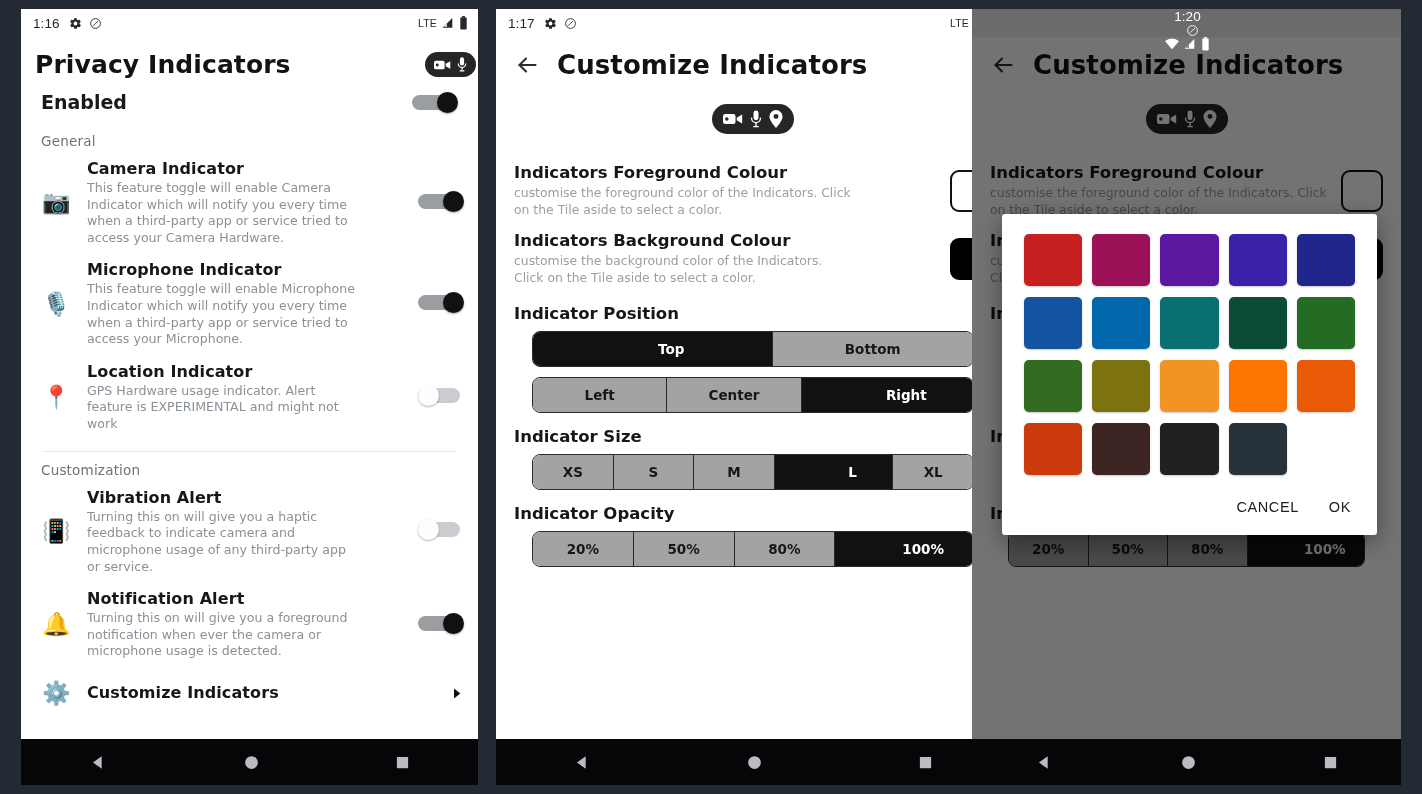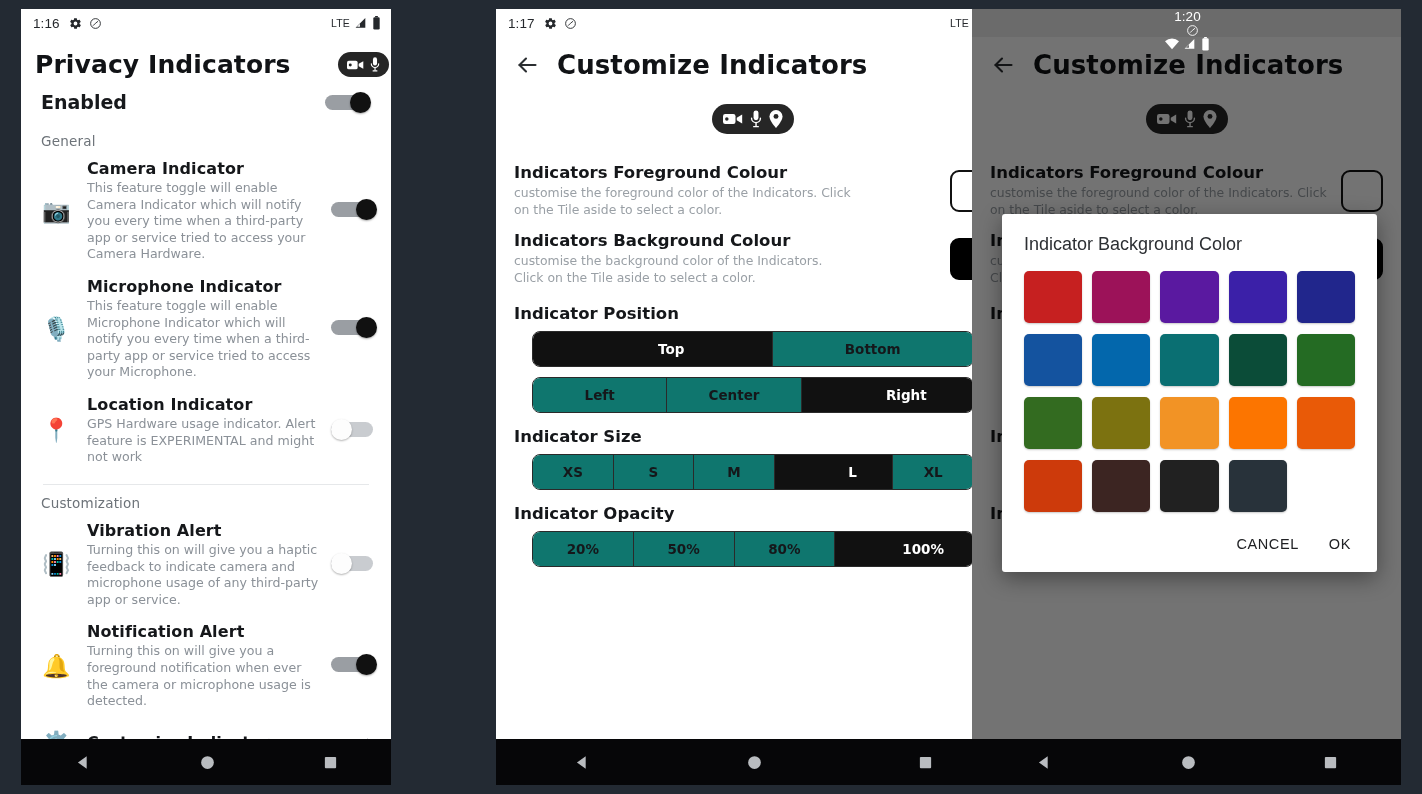--- a/index.html
+++ b/index.html
@@ -10,21 +10,21 @@
     overflow:hidden;
   }
   .stage{position:relative;width:1422px;height:794px;}
 
   .phone{
     position:absolute;top:9px;height:776px;
     background:#ffffff;
     overflow:hidden;
     display:flex;flex-direction:column;
   }
-  #phone1{left:21px;width:370px;}
+  #phone1{left:21px;width:457px;}
   #phone2{left:496px;width:514px;}
   #phone3{left:972px;width:429px;}
 
   
   .statusbar{
     height:28px;flex:0 0 28px;
     display:flex;align-items:center;
     padding:0 10px 0 12px;
     font-size:13px;color:#25282c;
     font-family:"Liberation Sans", sans-serif;
@@ -132,21 +132,21 @@
     font-size:16.5px;font-weight:700;color:#15171a;
     margin:12px 0 8px 0;
   }
   .seg{
     display:flex;border:1.4px solid #2a2a2a;border-radius:8px;
     overflow:hidden;margin:0 18px 10px 18px;
   }
   .seg .cell{
     flex:1;text-align:center;
     padding:9px 2px;font-size:13.5px;font-weight:600;
-    color:#15171a;background:#0f766e;cursor:pointer;
+    color:#15171a;background:#a3a3a3;cursor:pointer;
     border-right:1.4px solid #2a2a2a;
     white-space:nowrap;
   }
   .seg .cell:last-child{border-right:none;}
   .seg .cell.sel{background:#111111;color:#ffffff;padding-left:40px;}
   .seg.narrow{margin:0 18px 14px 18px;}
 
   
   .dim{position:absolute;inset:0;background:rgba(0,0,0,.55);}
   .dialog{
@@ -617,21 +617,20 @@
               <div class="cell">50%</div>
               <div class="cell">80%</div>
               <div class="cell sel">100%</div>
             </div>
           </div>
         </div>
 
         <div class="dim"></div>
 
         <div class="dialog">
-          <div class="dialog-title">Indicator Background Color</div>
           <div class="sw-grid" id="swatch-grid">
               <div class="sw-cell" style="background: rgb(198, 32, 32);"></div>
               <div class="sw-cell" style="background: rgb(156, 18, 89);"></div>
               <div class="sw-cell" style="background: rgb(90, 25, 160);"></div>
               <div class="sw-cell" style="background: rgb(59, 32, 168);"></div>
               <div class="sw-cell" style="background: rgb(33, 38, 140);"></div>
               <div class="sw-cell" style="background: rgb(20, 83, 159);"></div>
               <div class="sw-cell" style="background: rgb(3, 103, 172);"></div>
               <div class="sw-cell" style="background: rgb(10, 111, 114);"></div>
               <div class="sw-cell" style="background: rgb(11, 76, 56);"></div>

